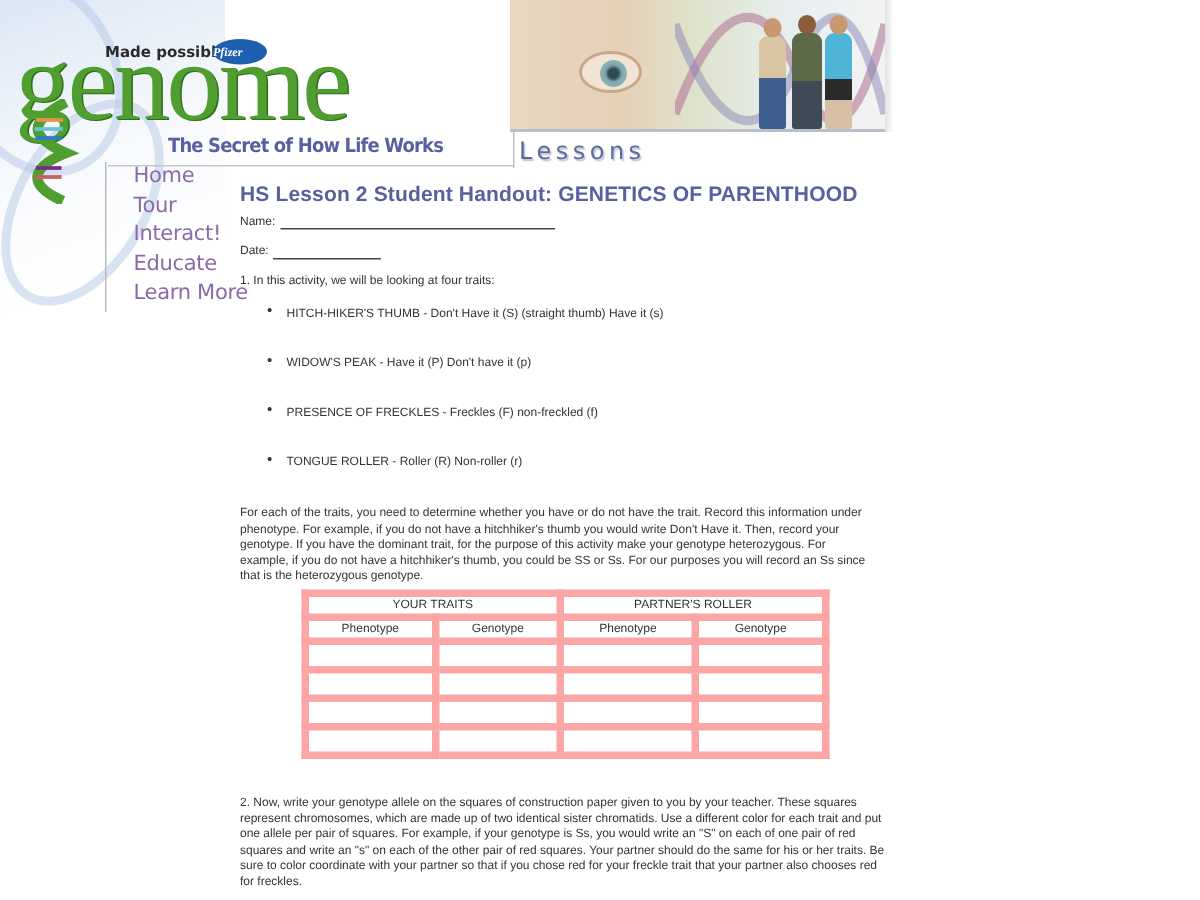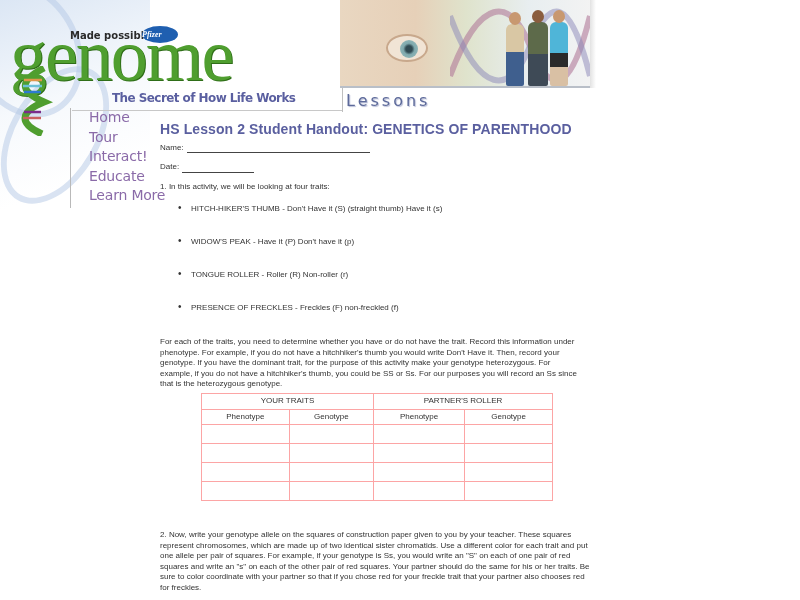--- a/index.html
+++ b/index.html
@@ -73,21 +73,21 @@
     border: none; border-bottom: 1px solid #444; height: 10px; font-size: 8px; background: transparent; outline: none;
   }
   .intro { margin-top: 2px; }
   .trait-list { list-style: none; margin-top: 12px; margin-left: 18px; }
   .trait-list li { position: relative; padding-left: 13px; height: 33px; }
   .trait-list li::before { content: "\2022"; position: absolute; left: 0; top: -1px; font-size: 10px; }
 
   .para { margin-top: 1px; width: 420px; }
 
   .traits-table { position: absolute; left: 41px; top: 269px; width: 352px; border-collapse: collapse; }
-  .traits-table th, .traits-table td { border: 1px solid #fca5a5; font-weight: normal; text-align: center; font-size: 8px; color: #333; }
+  .traits-table th, .traits-table td { border: 5px solid #fca5a5; font-weight: normal; text-align: center; font-size: 8px; color: #333; }
   .traits-table thead tr.group th { height: 16px; }
   .traits-table thead tr.sub th { height: 15px; }
   .traits-table tbody td { height: 19px; padding: 0; }
   .cell-input { width: 100%; height: 100%; border: none; background: transparent; outline: none; font-size: 8px; text-align: center; }
 
   .para2 { position: absolute; left: 0; top: 406px; width: 432px; }
 </style>
 </head>
 <body>
 
@@ -149,22 +149,22 @@
   <div class="field-line">
     <span class="field-label">Date:</span>
     <input class="field-input" style="width: 72px;" value="">
   </div>
 
   <p class="intro">1. In this activity, we will be looking at four traits:</p>
 
   <ul class="trait-list">
     <li>HITCH-HIKER'S THUMB - Don't Have it (S) (straight thumb) Have it (s)</li>
     <li>WIDOW'S PEAK - Have it (P) Don't have it (p)</li>
+    <li>PRESENCE OF FRECKLES - Freckles (F) non-freckled (f)</li>
     <li>TONGUE ROLLER - Roller (R) Non-roller (r)</li>
-    <li>PRESENCE OF FRECKLES - Freckles (F) non-freckled (f)</li>
   </ul>
 
   <p class="para">For each of the traits, you need to determine whether you have or do not have the trait. Record this information under phenotype. For example, if you do not have a hitchhiker's thumb you would write Don't Have it. Then, record your genotype. If you have the dominant trait, for the purpose of this activity make your genotype heterozygous. For example, if you do not have a hitchhiker's thumb, you could be SS or Ss. For our purposes you will record an Ss since that is the heterozygous genotype.</p>
 
   <table class="traits-table">
     <thead>
       <tr class="group">
         <th colspan="2">YOUR TRAITS</th>
         <th colspan="2">PARTNER'S ROLLER</th>
       </tr>

